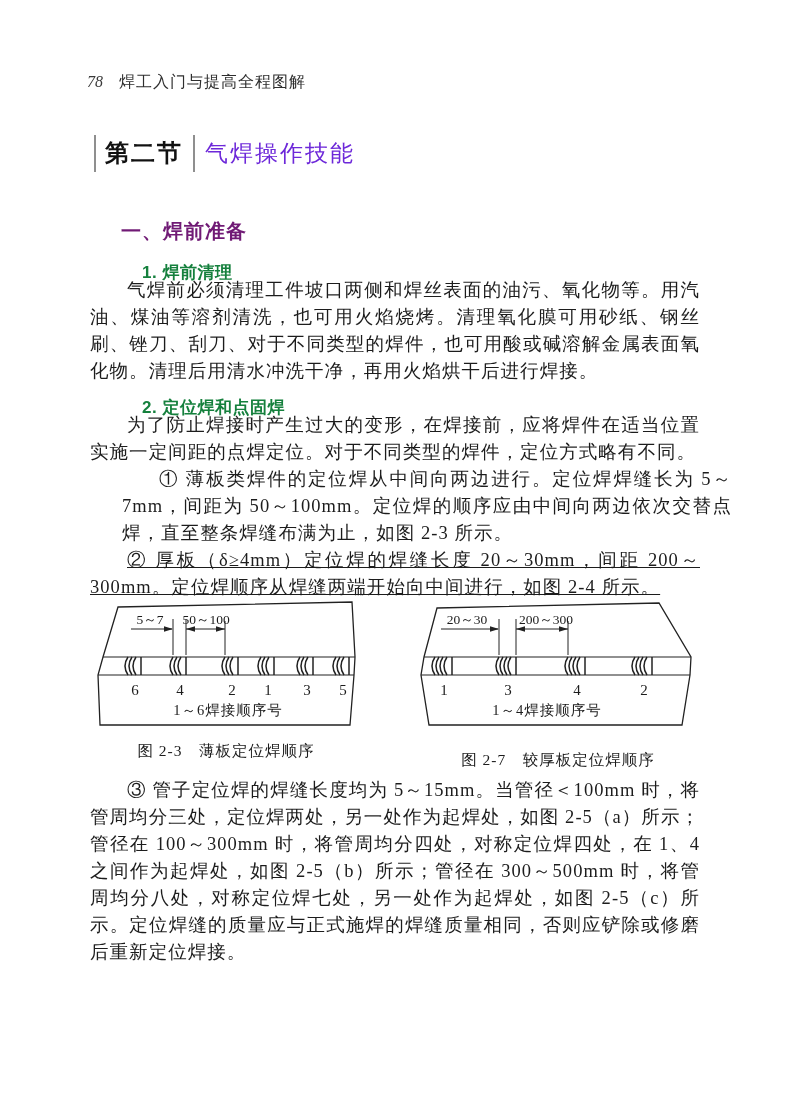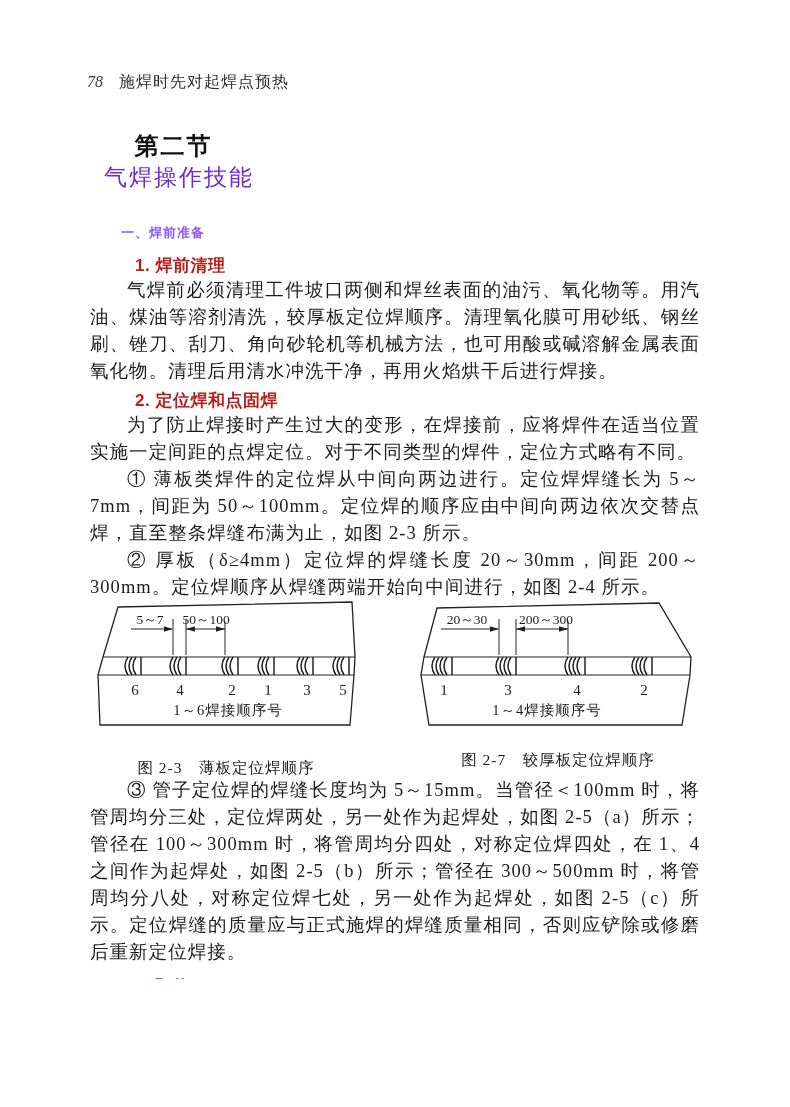--- a/index.html
+++ b/index.html
@@ -25,56 +25,55 @@
     font-family: "Liberation Serif", "DejaVu Serif", serif;
     font-style: italic; font-size: 16px; margin-right: 16px; color: #3a3a3a;
   }
   .booktitle { letter-spacing: 1px; }
 
   
   .section-row {
     top: 130px; left: 94px; height: 46px;
     display: flex; align-items: center;
     font-family: "Liberation Sans", "DejaVu Sans", sans-serif;
-    flex-direction: column;
   }
   .vbar { width: 2px; height: 37px; background: #8f8f8f; }
   .sec-label {
     font-size: 24px; font-weight: bold; letter-spacing: 2px;
     margin: 0 10px 0 9px; color: #111;
   }
   .sec-name {
     font-size: 23px; font-weight: normal; letter-spacing: 2px;
     margin-left: 10px; color: #6d28d9;
   }
 
   .sub-title {
-    top: 224px; left: 121px; margin: 0;
-    font-family: "Liberation Sans", "DejaVu Sans", sans-serif;
-    font-size: 13px; font-weight: bold; letter-spacing: 1px; color: #8b5cf6;
+    top: 218px; left: 121px; margin: 0;
+    font-family: "Liberation Sans", "DejaVu Sans", sans-serif;
+    font-size: 20px; font-weight: bold; letter-spacing: 1px; color: #701a75;
   }
   .item-h {
-    left: 131px; margin: 4px;
-    font-family: "Liberation Sans", "DejaVu Sans", sans-serif;
-    font-size: 17px; font-weight: bold; letter-spacing: 0.5px; color: #b91c1c;
+    left: 131px; margin: 11px;
+    font-family: "Liberation Sans", "DejaVu Sans", sans-serif;
+    font-size: 17px; font-weight: bold; letter-spacing: 0.5px; color: #15803d;
   }
   .body-p {
     left: 90px; width: 610px; margin: 0;
     font-family: "Liberation Serif", "DejaVu Serif", serif;
     font-size: 18.5px; line-height: 27px; letter-spacing: 1.05px;
     text-align: justify; text-indent: 2em; color: #1c1c1c;
   }
 
   
   .fig-row { top: 598px; left: 95px; display: flex; gap: 62px; }
   .fig-block { display: flex; flex-direction: column; align-items: center; }
   .fig-caption {
     font-family: "Liberation Serif", "DejaVu Serif", serif;
     font-size: 15.5px; letter-spacing: 1px; color: #1c1c1c;
-    margin-top: 20px; text-align: center; white-space: pre;
+    margin-top: 3px; text-align: center; white-space: pre;
   }
   .fig-caption.lower { margin-top: 12px; }
 
   svg .draw { stroke: #222; fill: none; }
   svg .plate { fill: #ffffff; stroke: #222; stroke-width: 1.3; }
   svg .seam { stroke-width: 1.2; }
   svg .tack { stroke-width: 1.5; }
   svg .dim { stroke-width: 1; }
   svg .arrow { fill: #222; stroke: none; }
   svg text {
@@ -85,39 +84,39 @@
   .seq-num { font-size: 15px; }
   .seq-label { font-size: 14.5px; letter-spacing: 1px; }
 </style>
 </head>
 <body>
 
 <div class="page">
 
   <div class="abs header">
     <span class="pagenum">78</span>
-    <span class="booktitle">施焊时先对起焊点预热</span>
+    <span class="booktitle">焊工入门与提高全程图解</span>
   </div>
 
   <div class="abs section-row">
     <span class="vbar"></span>
     <span class="sec-label">第二节</span>
     <span class="vbar"></span>
     <span class="sec-name">气焊操作技能</span>
   </div>
 
   <h2 class="abs sub-title">一、焊前准备</h2>
 
   <h3 class="abs item-h" style="top:250px;">1. 焊前清理</h3>
-  <p class="abs body-p" style="top:277px;">气焊前必须清理工件坡口两侧和焊丝表面的油污、氧化物等。用汽油、煤油等溶剂清洗，较厚板定位焊顺序。清理氧化膜可用砂纸、钢丝刷、锉刀、刮刀、角向砂轮机等机械方法，也可用酸或碱溶解金属表面氧化物。清理后用清水冲洗干净，再用火焰烘干后进行焊接。</p>
+  <p class="abs body-p" style="top:277px;">气焊前必须清理工件坡口两侧和焊丝表面的油污、氧化物等。用汽油、煤油等溶剂清洗，也可用火焰烧烤。清理氧化膜可用砂纸、钢丝刷、锉刀、刮刀、对于不同类型的焊件，也可用酸或碱溶解金属表面氧化物。清理后用清水冲洗干净，再用火焰烘干后进行焊接。</p>
 
   <h3 class="abs item-h" style="top:385px;">2. 定位焊和点固焊</h3>
   <p class="abs body-p" style="top:412px;">为了防止焊接时产生过大的变形，在焊接前，应将焊件在适当位置实施一定间距的点焊定位。对于不同类型的焊件，定位方式略有不同。</p>
-  <p class="abs body-p" style="top:466px;">① 薄板类焊件的定位焊从中间向两边进行。定位焊焊缝长为 5～7mm，间距为 50～100mm。定位焊的顺序应由中间向两边依次交替点焊，直至整条焊缝布满为止，如图 2-3 所示。</p>
-  <p class="abs body-p" style="top:547px;">② 厚板（δ≥4mm）定位焊的焊缝长度 20～30mm，间距 200～300mm。定位焊顺序从焊缝两端开始向中间进行，如图 2-4 所示。</p>
+  <p class="abs body-p" style="top:466px;margin-left:32px;">① 薄板类焊件的定位焊从中间向两边进行。定位焊焊缝长为 5～7mm，间距为 50～100mm。定位焊的顺序应由中间向两边依次交替点焊，直至整条焊缝布满为止，如图 2-3 所示。</p>
+  <p class="abs body-p" style="top:547px;text-decoration:underline;">② 厚板（δ≥4mm）定位焊的焊缝长度 20～30mm，间距 200～300mm。定位焊顺序从焊缝两端开始向中间进行，如图 2-4 所示。</p>
 
   <div class="abs fig-row">
 
     <div class="fig-block">
       <svg width="262" height="140" viewBox="0 0 262 140">
         <g>
           <polygon class="plate" points="23,9 257,4 260,59 259,77 255,127 5,127 3,77 8,59"></polygon>
         </g>
         <g class="draw seam">
           <line x1="8" y1="59" x2="260" y2="59"></line>

